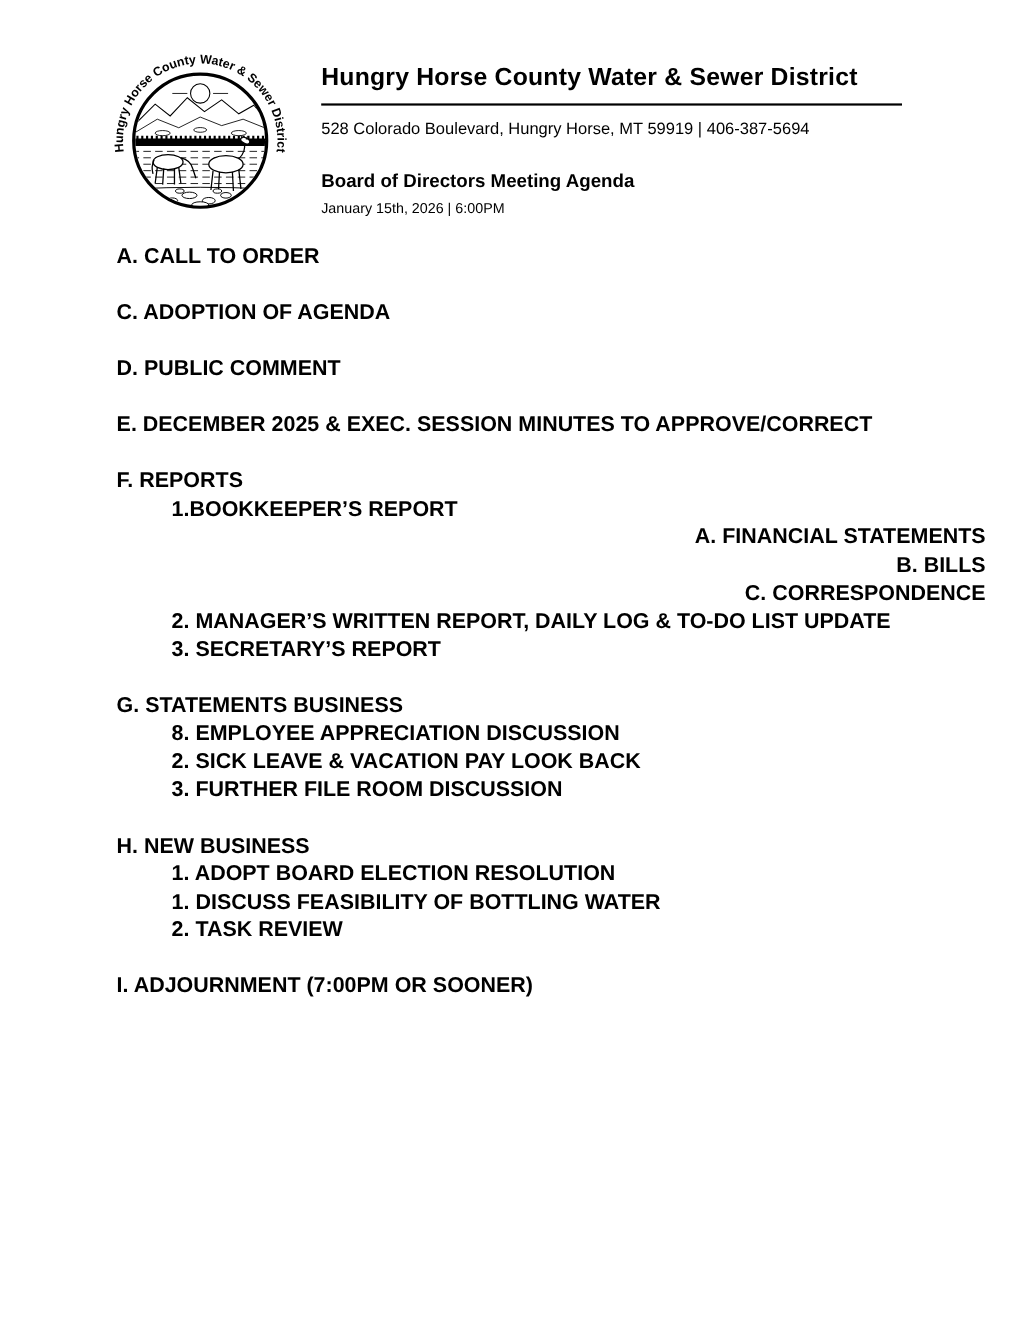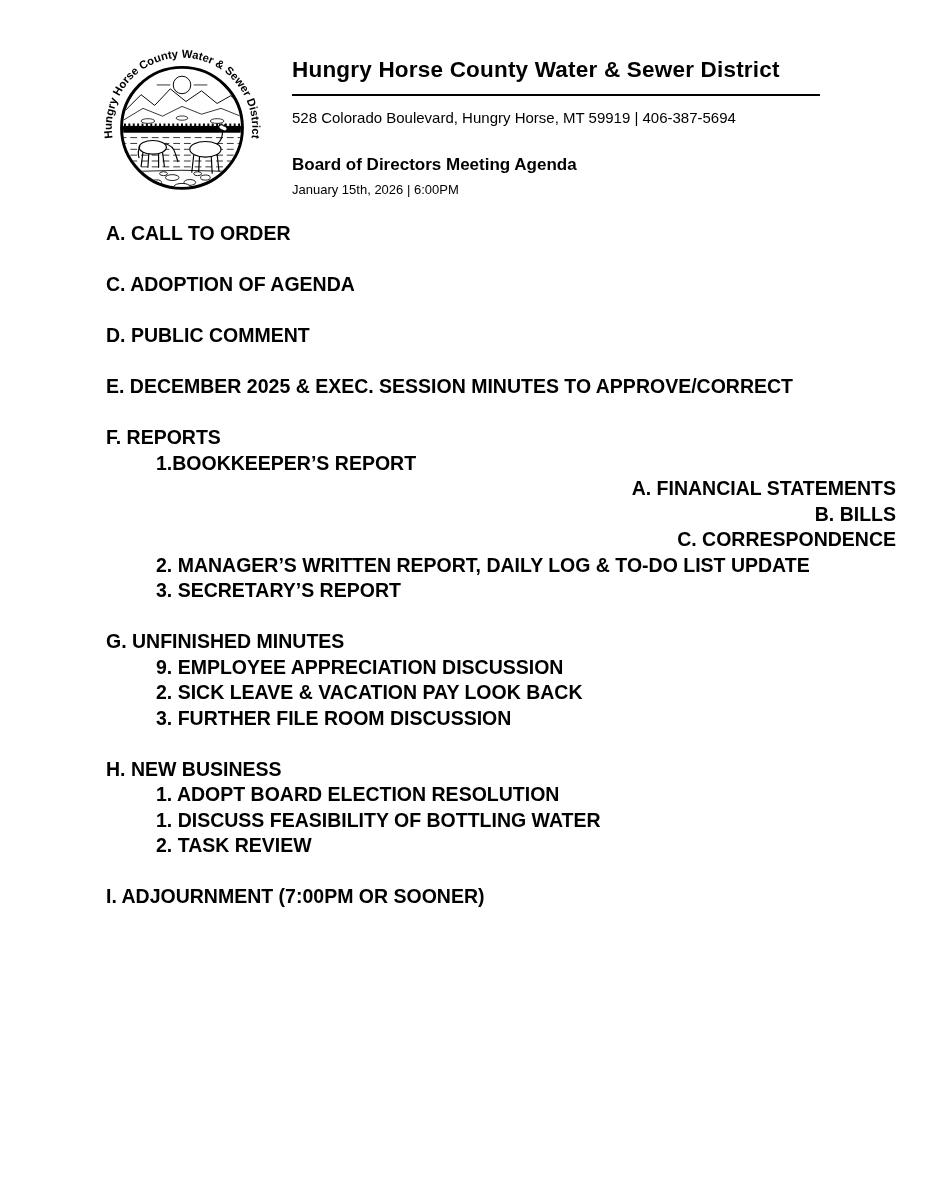--- a/index.html
+++ b/index.html
@@ -187,22 +187,22 @@
     <div class="agenda-line">F. REPORTS</div>
     <div class="agenda-line lvl-1">1.BOOKKEEPER’S REPORT</div>
     <div class="agenda-line lvl-2">A. FINANCIAL STATEMENTS</div>
     <div class="agenda-line lvl-2">B. BILLS</div>
     <div class="agenda-line lvl-2">C. CORRESPONDENCE</div>
     <div class="agenda-line lvl-1">2. MANAGER’S WRITTEN REPORT, DAILY LOG &amp; TO-DO LIST UPDATE</div>
     <div class="agenda-line lvl-1">3. SECRETARY’S REPORT</div>
   </div>
 
   <div class="agenda-section">
-    <div class="agenda-line">G. UNFINISHED MINUTES</div>
-    <div class="agenda-line lvl-1">9. EMPLOYEE APPRECIATION DISCUSSION</div>
+    <div class="agenda-line">G. STATEMENTS BUSINESS</div>
+    <div class="agenda-line lvl-1">8. EMPLOYEE APPRECIATION DISCUSSION</div>
     <div class="agenda-line lvl-1">2. SICK LEAVE &amp; VACATION PAY LOOK BACK</div>
     <div class="agenda-line lvl-1">3. FURTHER FILE ROOM DISCUSSION</div>
   </div>
 
   <div class="agenda-section">
     <div class="agenda-line">H. NEW BUSINESS</div>
     <div class="agenda-line lvl-1">1. ADOPT BOARD ELECTION RESOLUTION</div>
     <div class="agenda-line lvl-1">1. DISCUSS FEASIBILITY OF BOTTLING WATER</div>
     <div class="agenda-line lvl-1">2. TASK REVIEW</div>
   </div>

